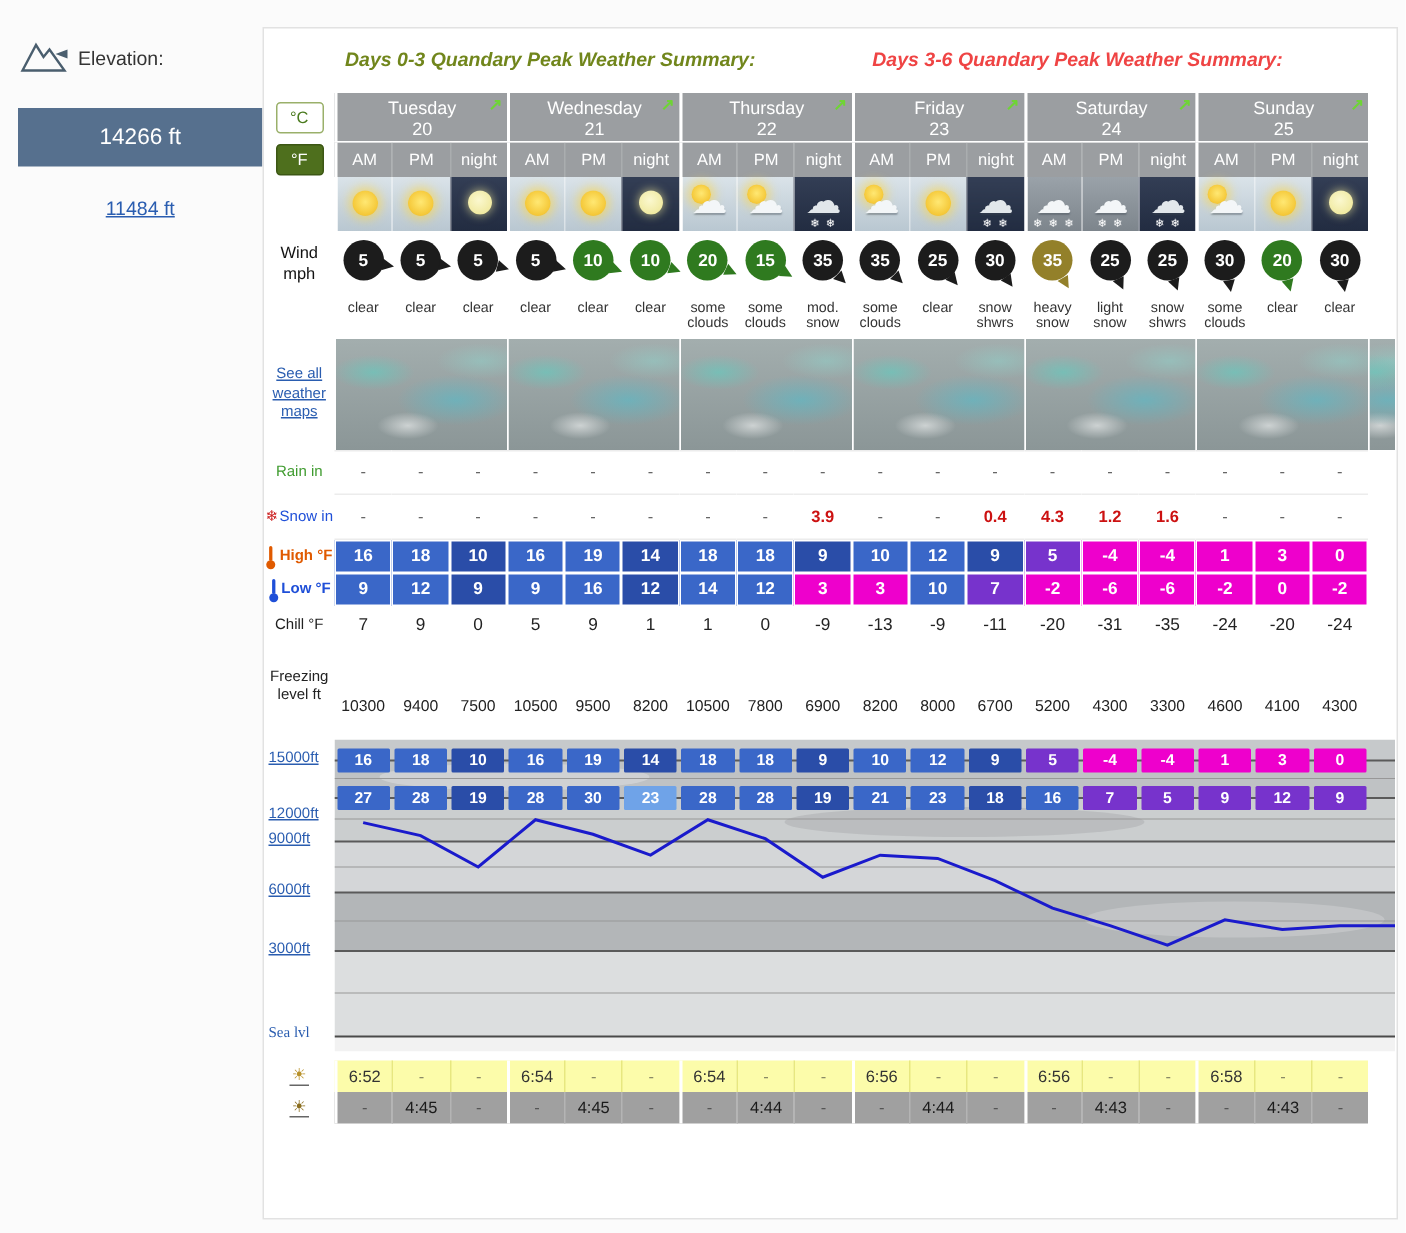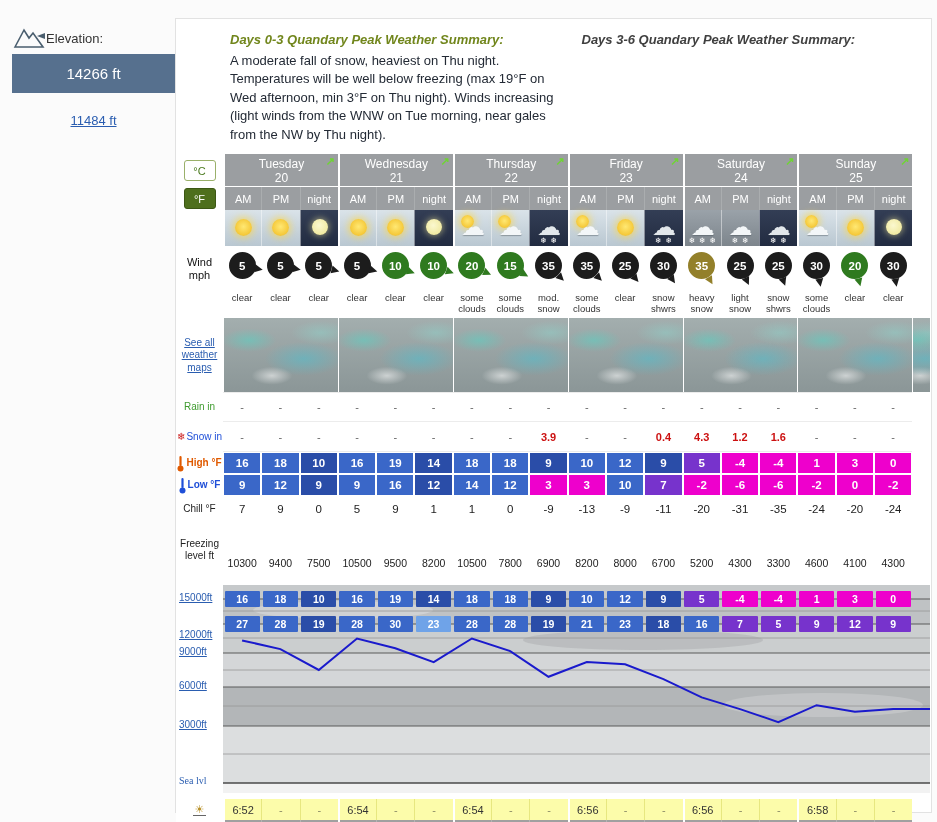--- a/index.html
+++ b/index.html
@@ -1,21 +1,21 @@
 <!DOCTYPE html>
 <html><head>
 <meta charset="utf-8">
 <style>
   *{box-sizing:border-box;margin:0;padding:0;}
   html,body{width:937px;height:822px;overflow:hidden;}
   body{font-family:"Liberation Sans",sans-serif;background:#fbfbfb;display:flex;}
 
   
   .sidebar{width:175px;padding:26px 0 0 12px;flex:none;}
-  .elev-row{display:flex;align-items:center;color:#333;font-size:13px;margin-bottom:4px;}
+  .elev-row{display:flex;align-items:center;gap:6px;color:#333;font-size:13px;margin-bottom:22px;}
   .elev-btn{background:#56708e;color:#fff;text-align:center;padding:11px 0;font-size:15px;width:163px;cursor:pointer;}
   .elev-link{display:block;text-align:center;width:163px;margin-top:20px;color:#2a5db0;font-size:13px;text-decoration:underline;cursor:pointer;}
 
   
   .panel{margin-top:18px;width:757px;background:#fff;border:1px solid #e2e2e2;flex:none;height:795px;}
   .summaries{display:flex;padding:13px 8px 10px 54px;gap:10px;justify-content:space-between;}
   .summary{width:345px;font-size:13px;color:#232a35;}
   .summary h3{font-size:13px;font-style:italic;margin-bottom:5px;font-weight:bold;}
   .summary p{line-height:1.42;}
 
@@ -117,24 +117,23 @@
   </div>
   <div class="elev-btn">14266 ft</div>
   <a class="elev-link">11484 ft</a>
 </div>
 
 <div class="panel">
 
   <div class="summaries">
     <div class="summary s1">
       <h3 style="color: rgb(113, 134, 28);">Days 0-3 Quandary Peak Weather Summary:</h3>
-      <p>A moderate fall of snow, heaviest on Thu night. Temperatures will be well below freezing (max 19°F on Wed afternoon, min 3°F on Thu night). Winds increasing (light winds from the WNW on Tue morning, near gales from the NW by Thu night).</p>
     </div>
     <div class="summary s2">
-      <h3 style="color: #404040;">Days 3-6 Quandary Peak Weather Summary:</h3>
+      <h3 style="color: #ef4444;">Days 3-6 Quandary Peak Weather Summary:</h3>
     </div>
   </div>
 
   <div class="row6" id="day-header-row">
     <div class="lab">
         <span class="unit unit-c">°C</span>
       </div>
   <div class="day-head">
         <div class="day-name">Tuesday</div>
         <div class="day-date">20</div>

